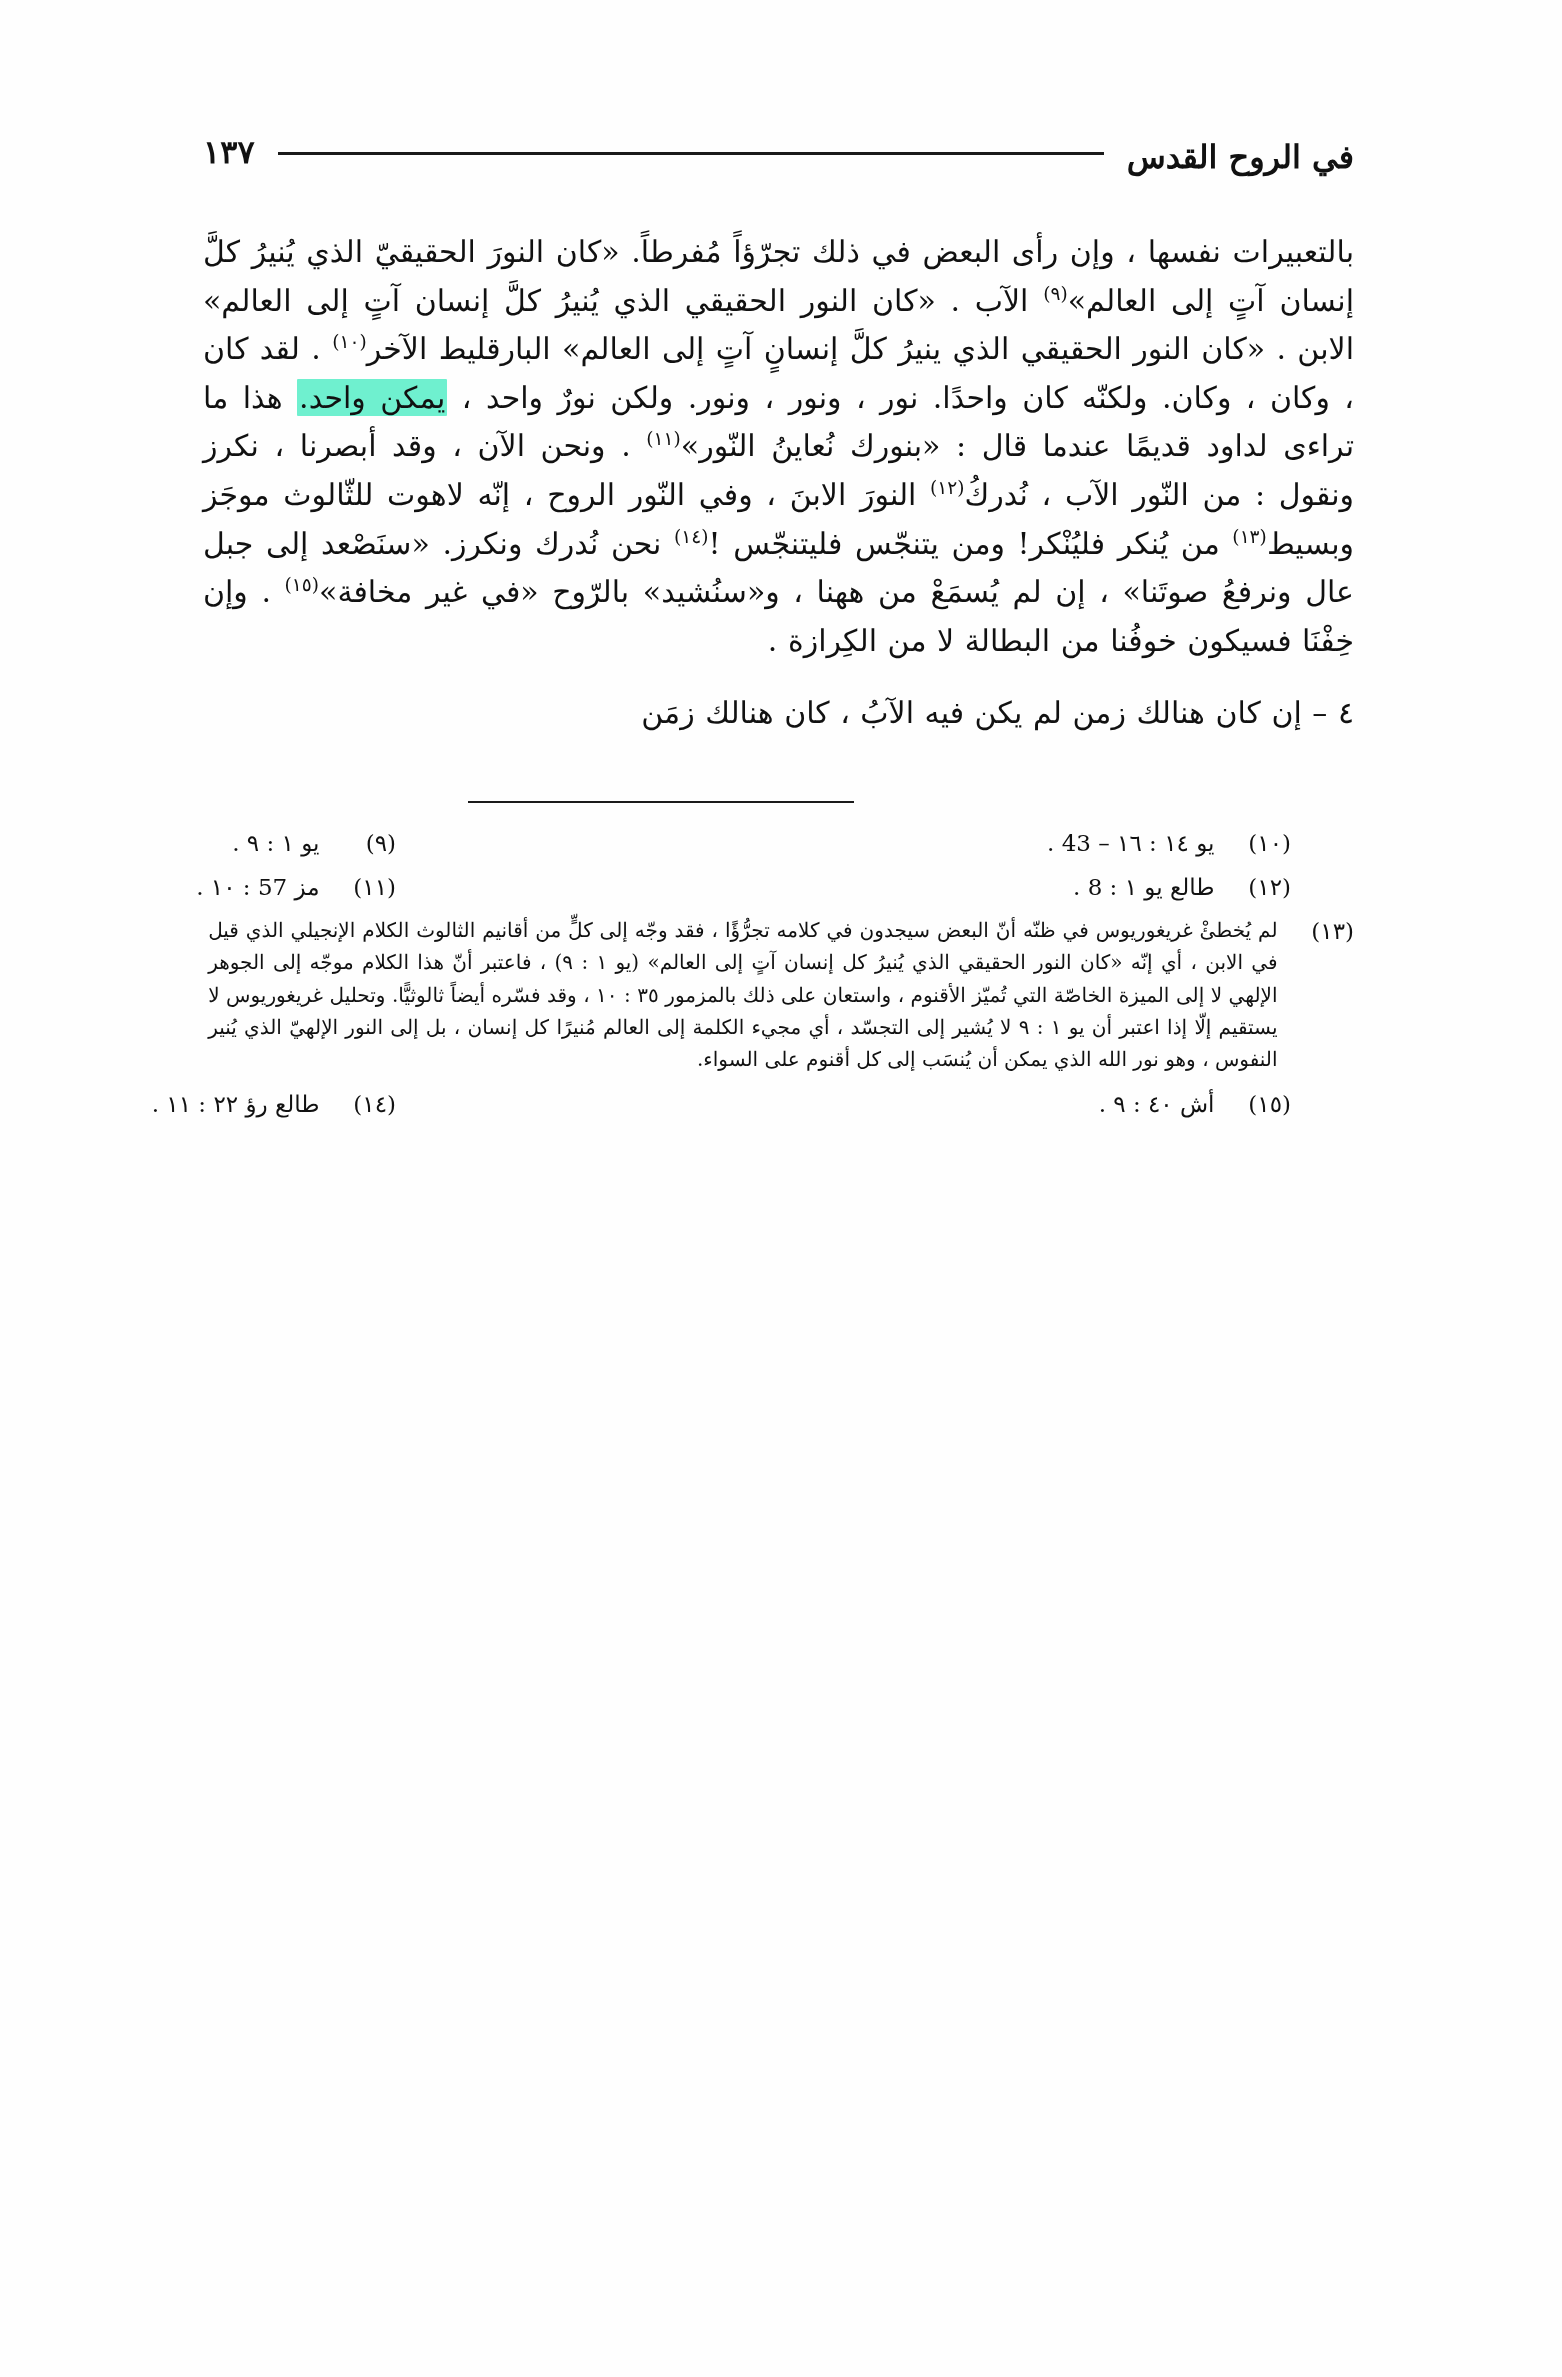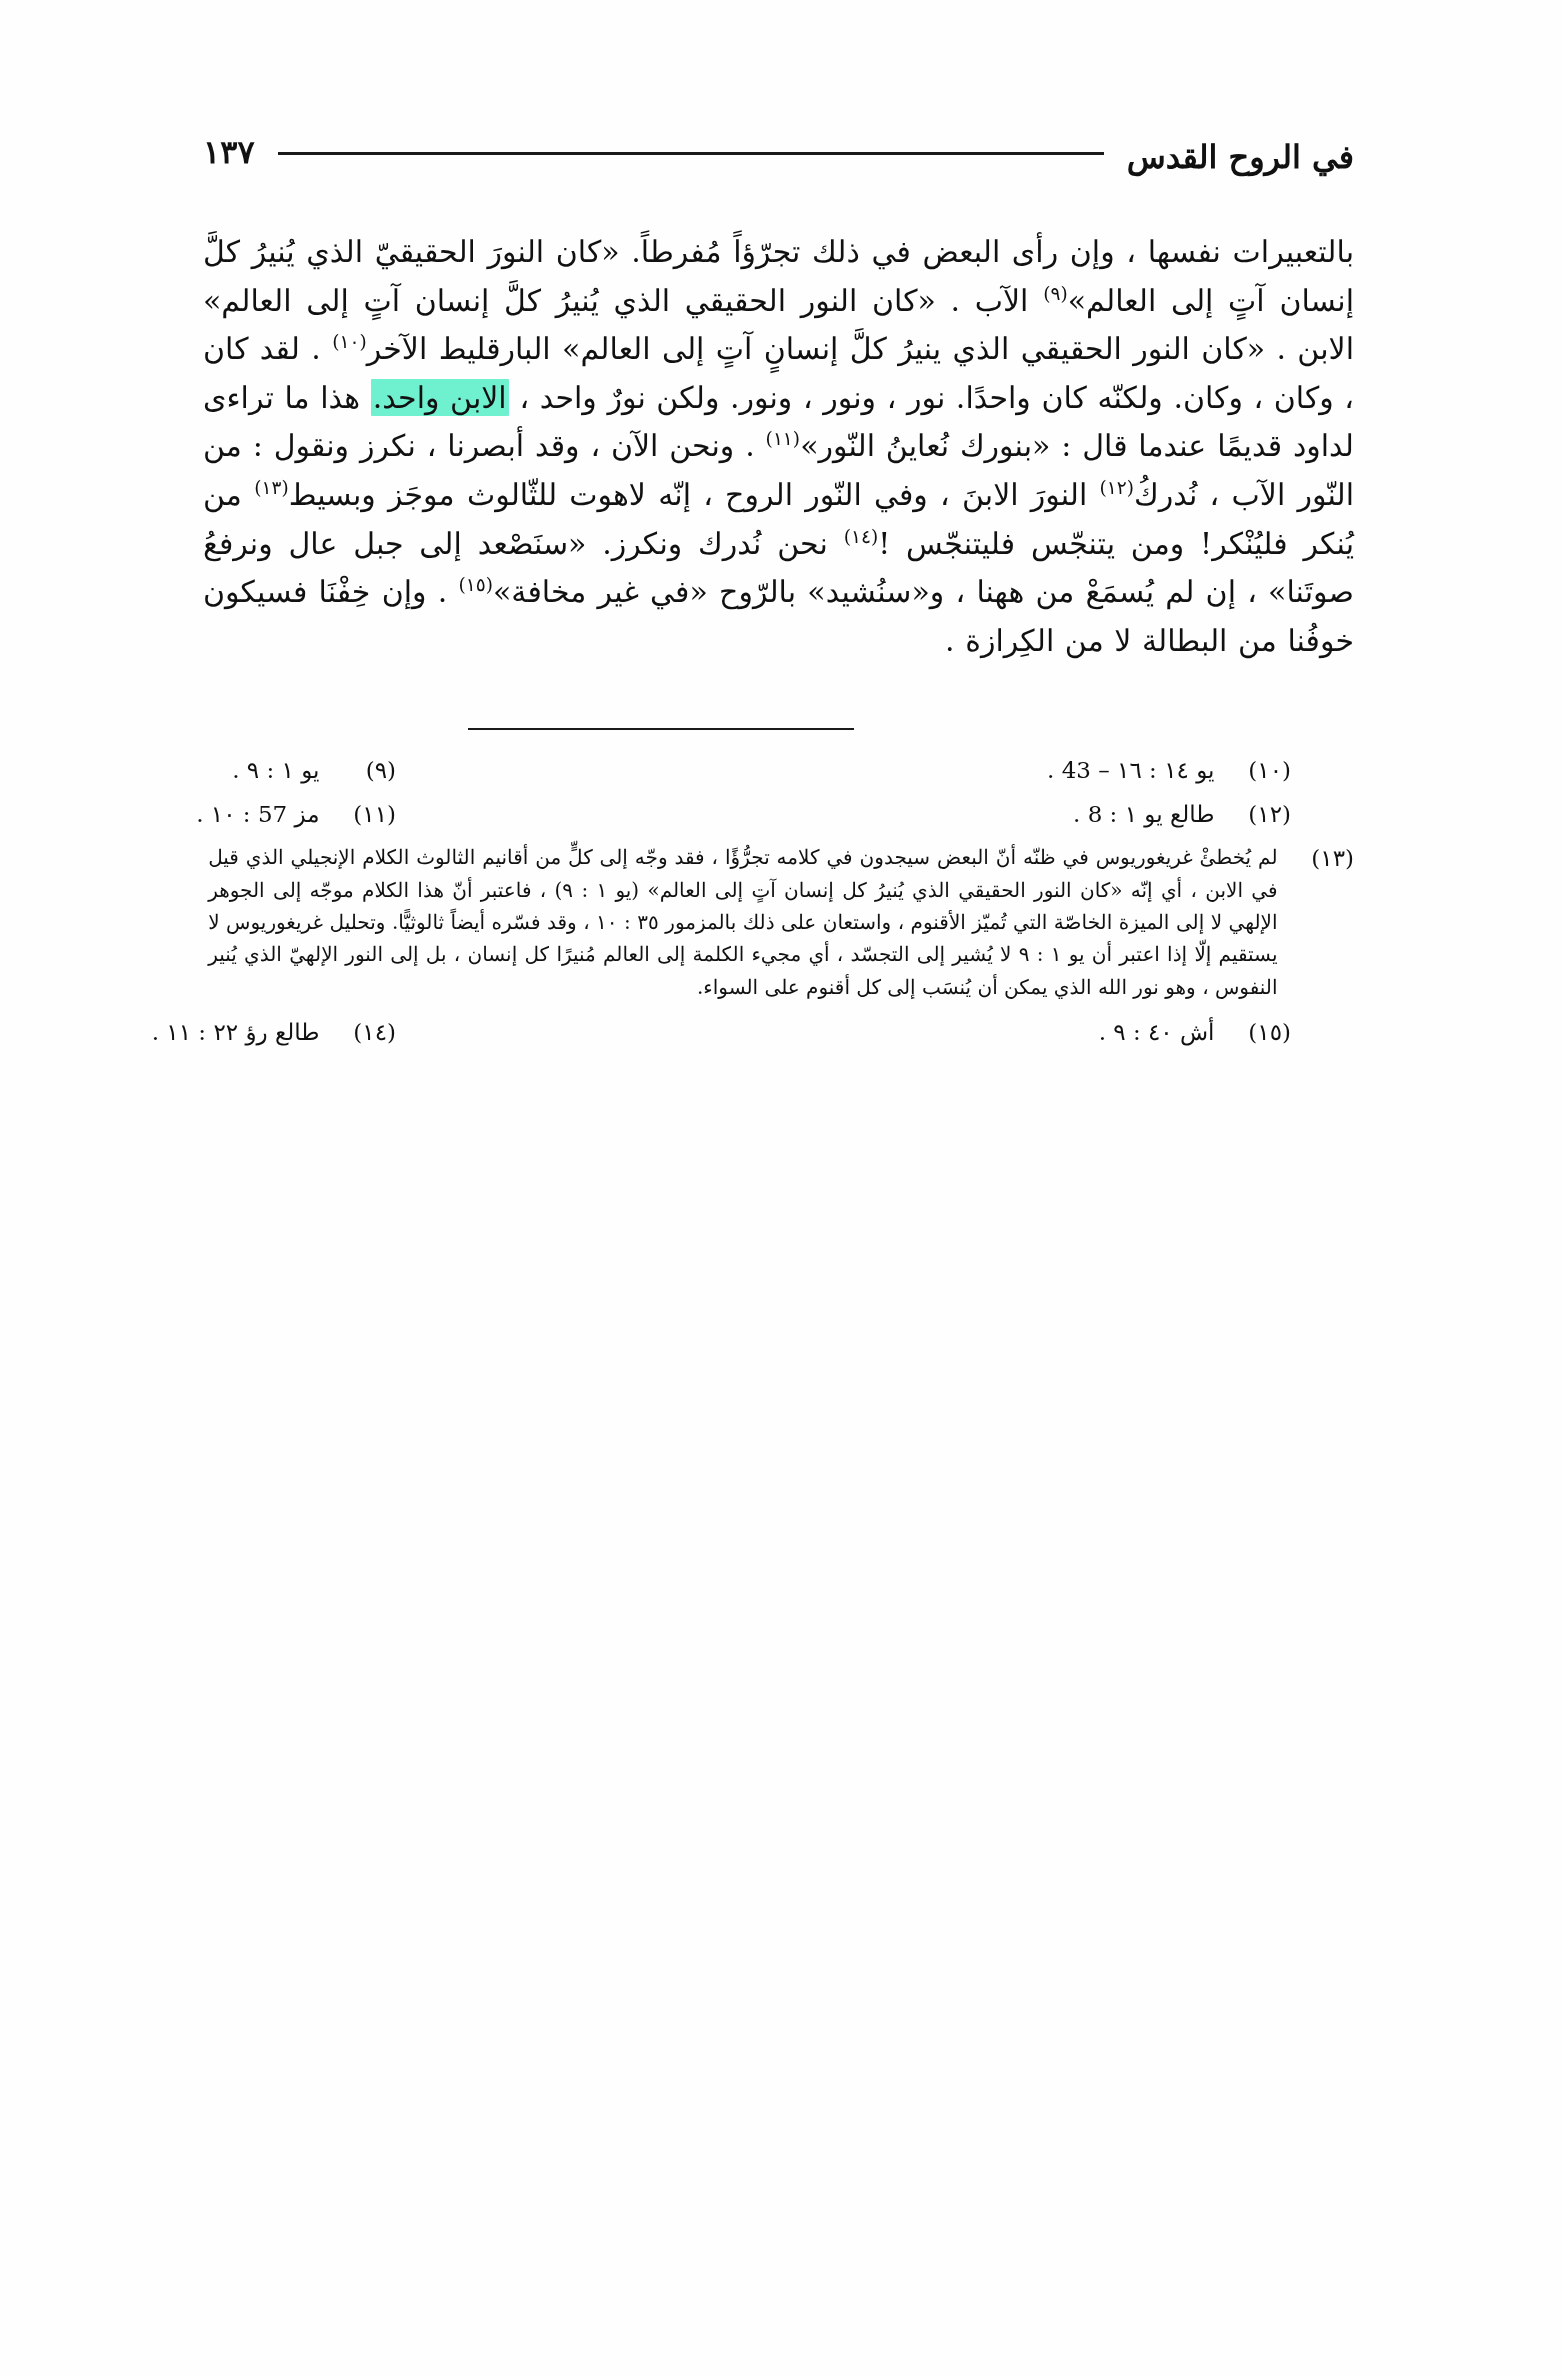--- a/index.html
+++ b/index.html
@@ -149,29 +149,30 @@
       <div class="header-page-num">١٣٧</div>
     </div>
 
     <div class="body-text">
       <p>
         بالتعبيرات نفسها ، وإن رأى البعض في ذلك تجرّؤاً مُفرطاً. «كان النورَ الحقيقيّ
         الذي يُنيرُ كلَّ إنسان آتٍ إلى العالم»<sup>(٩)</sup>
         الآب . «كان النور الحقيقي الذي يُنيرُ كلَّ إنسان آتٍ إلى العالم» الابن . «كان النور
         الحقيقي الذي ينيرُ كلَّ إنسانٍ آتٍ إلى العالم» البارقليط الآخر<sup>(١٠)</sup> .
         لقد كان ، وكان ، وكان. ولكنّه كان واحدًا. نور ، ونور ، ونور.
-        ولكن نورٌ واحد ، <span class="highlight">الابن واحد.</span>
+        ولكن نورٌ واحد ، <span class="highlight">يمكن واحد.</span>
         هذا ما تراءى لداود قديمًا عندما قال : «بنورك نُعاينُ النّور»<sup>(١١)</sup> .
         ونحن الآن ، وقد أبصرنا ، نكرز ونقول : من النّور الآب ، نُدركُ<sup>(١٢)</sup>
         النورَ الابنَ ، وفي النّور الروح ، إنّه لاهوت للثّالوث موجَز وبسيط<sup>(١٣)</sup>
         من يُنكر فليُنْكر! ومن يتنجّس فليتنجّس !<sup>(١٤)</sup>
         نحن نُدرك ونكرز. «سنَصْعد إلى جبل عال ونرفعُ صوتَنا» ، إن لم يُسمَعْ من ههنا ،
         و«سنُشيد» بالرّوح «في غير مخافة»<sup>(١٥)</sup> .
         وإن خِفْنَا فسيكون خوفُنا من البطالة لا من الكِرازة .
       </p>
+      <p class="para-numbered">٤ – إن كان هنالك زمن لم يكن فيه الآبُ ، كان هنالك زمَن</p>
     </div>
 
     <div class="fn-rule"></div>
 
     <div class="footnotes">
 
       <div class="fn-row">
         <div class="fn-col left">
           <span class="fn-marker">(١٠)</span>
           <span class="fn-text">يو ١٤ : ١٦ – 43 .</span>

